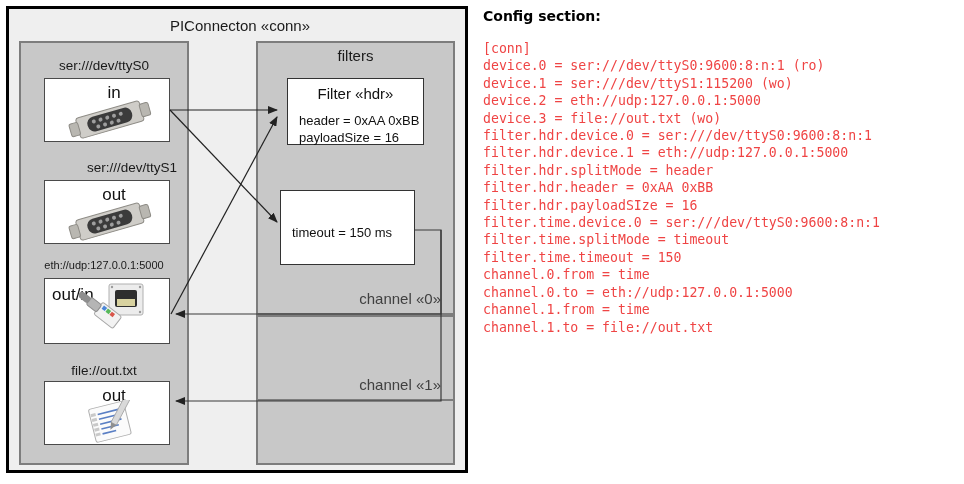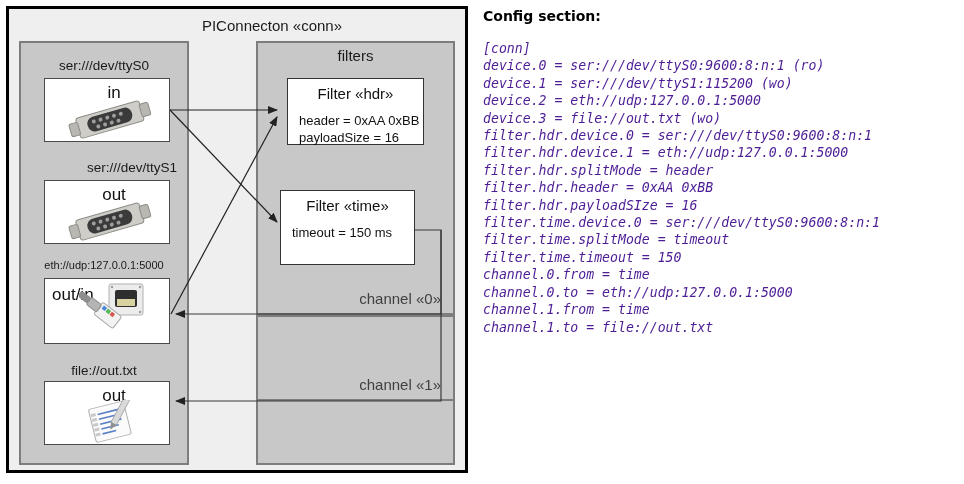--- a/index.html
+++ b/index.html
@@ -7,21 +7,21 @@
 
   #root{position:relative;width:964px;height:484px;}
 
   
   .outer-frame{
     position:absolute;left:6px;top:6px;width:462px;height:467px;
     border:3px solid #000;background:#efefef;box-sizing:border-box;
   }
   .outer-title{
     position:absolute;left:0;top:8px;width:462px;text-align:center;
-    font-size:15px;color:#1a1a1a;padding-left:32px;
+    font-size:15px;color:#1a1a1a;
   }
 
   
   .panel{
     position:absolute;background:#c8c8c8;
     border:2px solid #7d7d7d;box-sizing:border-box;
   }
   .panel-devices{left:19px;top:41px;width:170px;height:424px;}
   .panel-filters{left:256px;top:41px;width:199px;height:424px;}
   .panel-title{
@@ -71,21 +71,21 @@
 
   
   .config{position:absolute;left:483px;top:0;width:480px;height:484px;}
   .config-head{
     position:absolute;left:0;top:8px;font-size:14px;font-weight:bold;
     color:#000;font-family:"DejaVu Sans",sans-serif;
   }
   .config-body{
     position:absolute;left:0;top:40px;
     font-family:"DejaVu Sans Mono","Liberation Mono",monospace;
-    font-size:13.2px;line-height:17.4px;color:#4c1d95;white-space:pre;font-style:italic;
+    font-size:13.2px;line-height:17.4px;color:#ef4444;white-space:pre;
   }
 
   
   #wires{position:absolute;left:0;top:0;width:964px;height:484px;
          pointer-events:none;}
 
   
   .icon-art{position:absolute;}
 </style>
 </head>
@@ -210,21 +210,20 @@
     </svg>
   </div>
 
   <div class="filter-box" style="left:287px;top:78px;width:137px;height:67px;">
     <div class="filter-title">Filter «hdr»</div>
     <div class="filter-props" style="white-space:pre;">header = 0xAA 0xBB
 payloadSize = 16</div>
   </div>
 
   <div class="filter-box" style="left:280px;top:190px;width:135px;height:75px;">
-    <div class="filter-title">Filter «time»</div>
     <div class="filter-props" style="white-space:pre;">timeout = 150 ms</div>
   </div>
 
   <svg id="wires">
     <defs>
       <marker id="ah" markerWidth="10" markerHeight="8" refX="9" refY="4" orient="auto" markerUnits="userSpaceOnUse">
         <path d="M0,0 L10,4 L0,8 z" fill="#222"></path>
       </marker>
     </defs>
 

